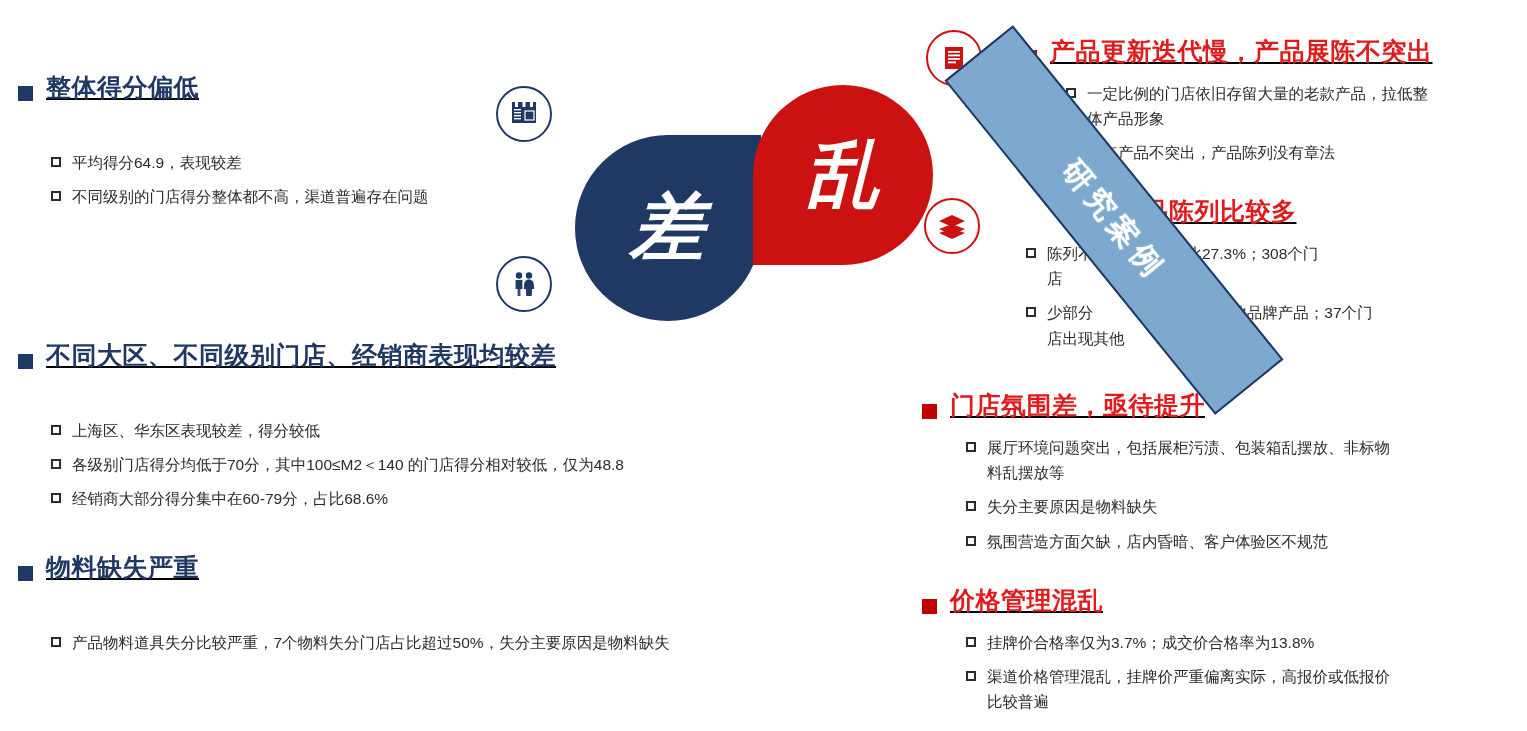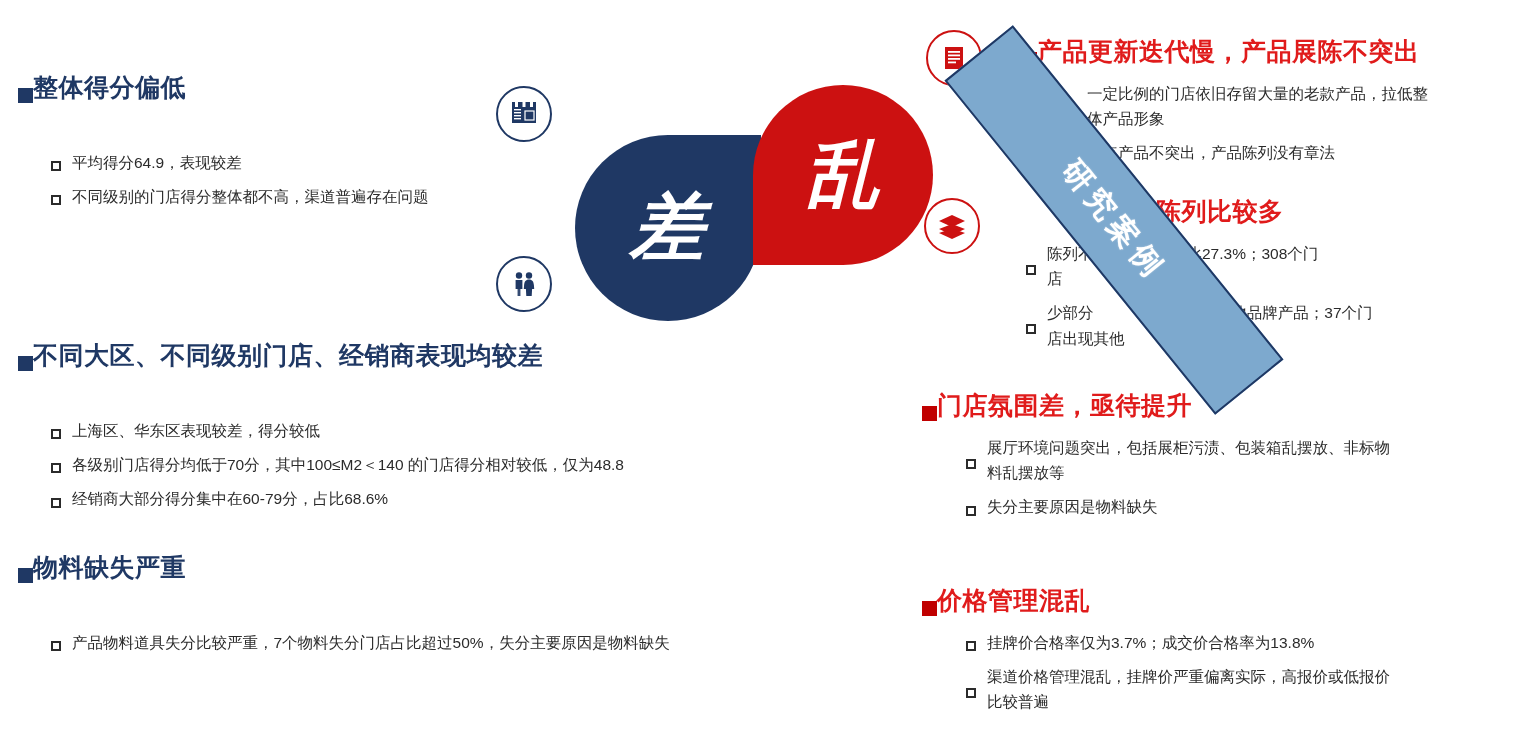--- a/index.html
+++ b/index.html
@@ -14,21 +14,23 @@
     position: relative;
     width: 1527px;
     height: 731px;
     background: #ffffff;
   }
 
   
   .block { position: absolute; }
   .head {
     display: flex;
-    align-items: flex-end;
+    align-items: center;
+    gap: 13px;
+    text-decoration: underline;
   }
   .head-marker {
     width: 15px; height: 15px;
     margin-top: 11px;
     flex: 0 0 auto;
   }
   .head-title {
     font-size: 25px;
     font-weight: bold;
     letter-spacing: .5px;
@@ -36,21 +38,21 @@
     white-space: nowrap;
   }
   .navy .head-marker { background: #1f3864; }
   .navy .head-title  { color: #1f3864; }
   .red  .head-marker { background: #c00000; }
   .red  .head-title  { color: #e01b1b; }
 
   .items { margin-top: 14px; }
   .item {
     display: flex;
-    align-items: center;
+    align-items: flex-start;
     gap: 11px;
     margin-bottom: 9px;
     font-size: 15.5px;
     line-height: 1.62;
     color: #2b2b2b;
   }
   .item-marker {
     width: 10px; height: 10px;
     border: 2px solid #2b2b2b;
     background: #fff;
@@ -240,20 +242,24 @@
     <div class="items">
       <div class="item">
         <span class="item-marker"></span>
         <span class="item-text">展厅环境问题突出，包括展柜污渍、包装箱乱摆放、非标物
 料乱摆放等</span>
       </div>
       <div class="item">
         <span class="item-marker"></span>
         <span class="item-text">失分主要原因是物料缺失</span>
       </div>
+      <div class="item">
+        <span class="item-marker"></span>
+        <span class="item-text">氛围营造方面欠缺，店内昏暗、客户体验区不规范</span>
+      </div>
     </div>
   </div>
 
   <div class="block red" id="blk-price">
     <div class="head">
       <span class="head-marker"></span>
       <span class="head-title">价格管理混乱</span>
     </div>
     <div class="items">
       <div class="item">

